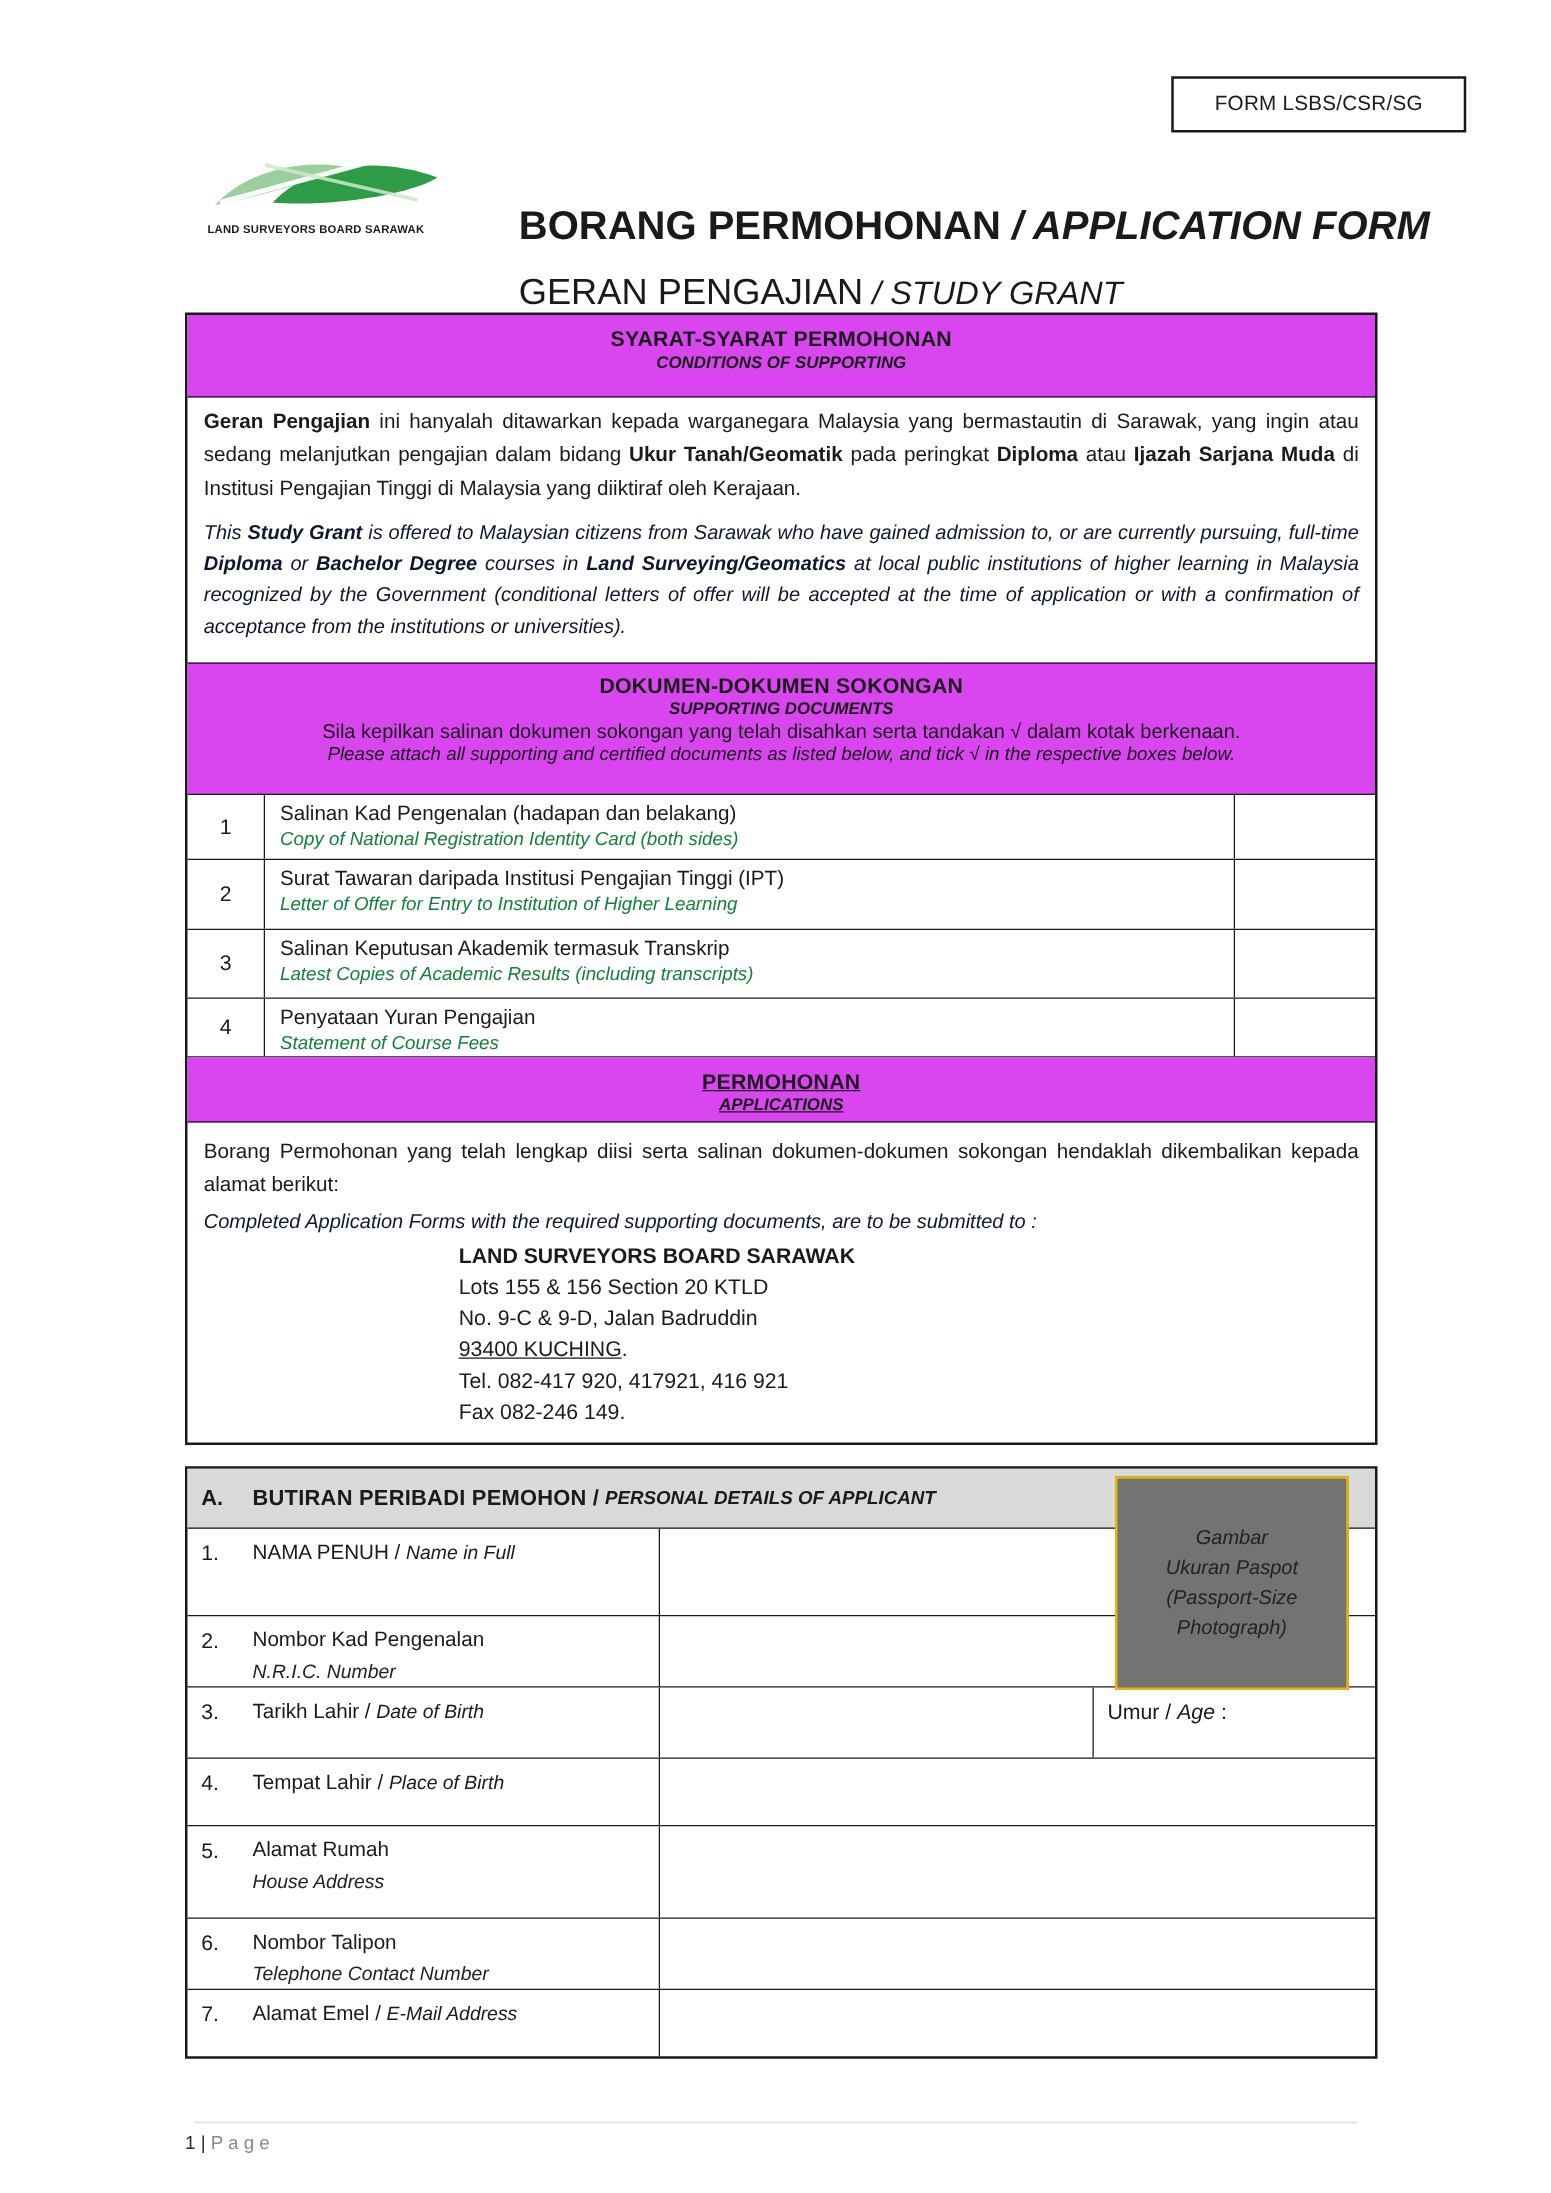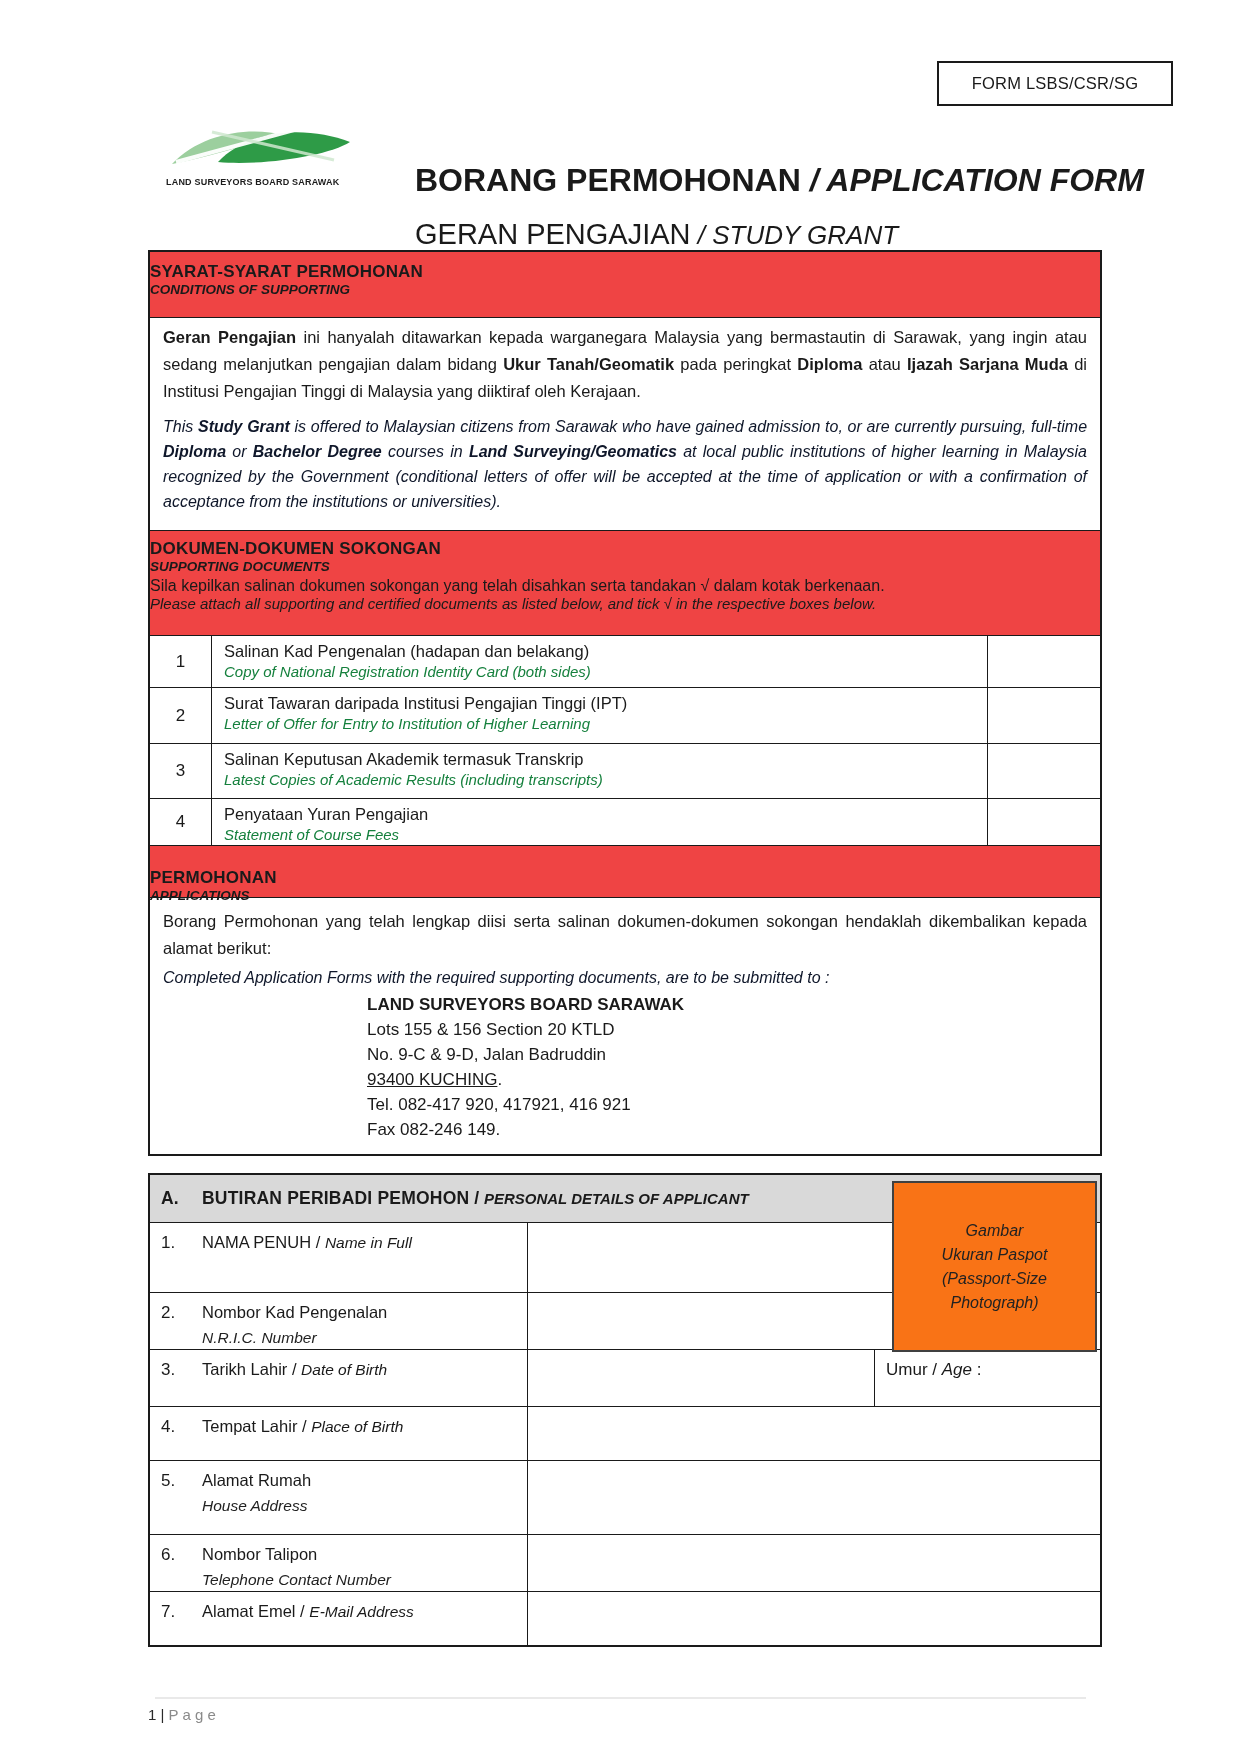--- a/index.html
+++ b/index.html
@@ -22,39 +22,39 @@
   .titles { position: absolute; left: 415px; top: 142px; white-space: nowrap; }
   .title-l1 { font-size: 32px; font-weight: bold; margin-top: 20px; }
   .title-l1 .en, .title-l2 .en { font-style: italic; }
   .title-l2 { font-size: 29px; font-weight: normal; margin-top: 19px; }
   .title-l2 .en { font-size: 26px; }
   
   .main-box {
     position: absolute; left: 148px; top: 250px; width: 954px;
     border: 2px solid #1a1a1a; background: #fff;
   }
-  .sec-hdr { background: #ef4444; }
+  .sec-hdr { background: #d946ef; text-align: center; }
   .sec-hdr .t1 { font-size: 17px; font-weight: bold; letter-spacing: .2px; }
   .sec-hdr .t2 { font-size: 13.5px; font-weight: bold; font-style: italic; }
   .hdr1 { height: 66px; padding-top: 10px; border-bottom: 1px solid #1a1a1a; }
   .body1 { padding: 2px 13px 10px 13px; height: 212px; }
   .para-my { font-size: 16.5px; line-height: 27px; text-align: justify; margin-top: 4px; }
   .para-en { font-size: 16px; line-height: 25px; font-style: italic; text-align: justify; margin-top: 9px; color: #0f172a; }
   .hdr2 { height: 106px; padding-top: 8px; border-top: 1px solid #1a1a1a; border-bottom: 1px solid #1a1a1a; }
   .hdr2 .n1 { font-size: 16px; margin-top: 3px; }
   .hdr2 .n2 { font-size: 15px; font-style: italic; }
   .doc-row { display: flex; border-bottom: 1px solid #1a1a1a; }
   .doc-row:last-of-type { border-bottom: none; }
   .doc-num { width: 62px; border-right: 1px solid #1a1a1a; display: flex; align-items: center; justify-content: center; font-size: 17px; }
   .doc-text { flex: 1; border-right: 1px solid #1a1a1a; padding: 5px 12px; }
   .doc-text .my { font-size: 16.5px; line-height: 21px; }
   .doc-text .en { font-size: 15px; line-height: 20px; font-style: italic; color: #15803d; }
   .doc-tick { width: 112px; }
   .r-h1 { height: 52px; } .r-h2 { height: 56px; } .r-h3 { height: 55px; } .r-h4 { height: 47px; }
-  .hdr3 { height: 52px; padding-top: 22px; border-bottom: 1px solid #1a1a1a; }
+  .hdr3 { height: 52px; padding-top: 10px; border-bottom: 1px solid #1a1a1a; text-decoration: underline; }
   .body3 { padding: 10px 13px 12px 13px; }
   .addr-block { margin-left: 204px; margin-top: 2px; font-size: 17px; line-height: 25px; }
   .addr-name { font-weight: bold; }
   
   .sa-table { position: absolute; left: 148px; top: 1173px; width: 954px; border: 2px solid #1a1a1a; background: #fff; }
   .sa-header { height: 48px; background: #D9D9D9; border-bottom: 1px solid #1a1a1a; display: flex; align-items: center; padding-left: 11px; }
   .sa-header .sa-a { width: 41px; font-size: 17.5px; font-weight: bold; }
   .sa-header .sa-t-my { font-size: 17.5px; font-weight: bold; letter-spacing: .2px; }
   .sa-header .sa-sep { font-size: 17.5px; font-weight: bold; white-space: pre; }
   .sa-header .sa-t-en { font-size: 15px; font-weight: bold; font-style: italic; }
@@ -65,22 +65,22 @@
   .sa-my { font-size: 16.5px; }
   .sa-en-inline { font-size: 15.5px; font-style: italic; }
   .sa-en-block { font-size: 15.5px; font-style: italic; margin-top: 7px; color: #222; }
   .sa-sep2 { white-space: pre; font-size: 16.5px; }
   .sa-value { flex: 1; }
   .sa-age { width: 226px; border-left: 1px solid #1a1a1a; padding: 10px 0 0 11px; font-size: 17px; }
   .rr1 { height: 70px; } .rr2 { height: 57px; } .rr3 { height: 57px; } .rr4 { height: 54px; }
   .rr5 { height: 74px; } .rr6 { height: 57px; } .rr7 { height: 53px; }
   
   .photo-box {
-    position: absolute; left: 892px; top: 1181px; width: 205px; height: 171px;
-    background: #f97316; border: 2px solid #404040; z-index: 5;
+    position: absolute; left: 892px; top: 1181px; width: 187px; height: 171px;
+    background: #737373; border: 2px solid #eab308; z-index: 5;
     display: flex; flex-direction: column; align-items: center; justify-content: center;
     font-size: 16px; font-style: italic; line-height: 24px; text-align: center; color: #222;
   }
   
   .footer-rule { position: absolute; left: 155px; top: 1697px; width: 931px; height: 2px; background: #e9e9e9; }
   .footer-text { position: absolute; left: 148px; top: 1706px; width: 939px; font-size: 15px; }
   .footer-text .pg-num { color: #2a2a2a; }
   .footer-text .pg-sep { color: #2a2a2a; white-space: pre; }
   .footer-text .pg-label { color: #8a8a8a; white-space: pre; }
 </style>

